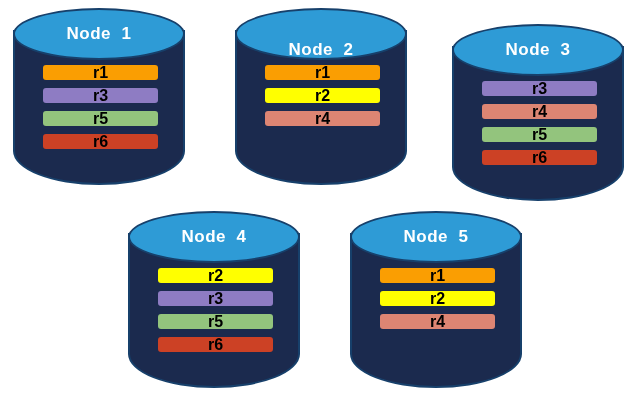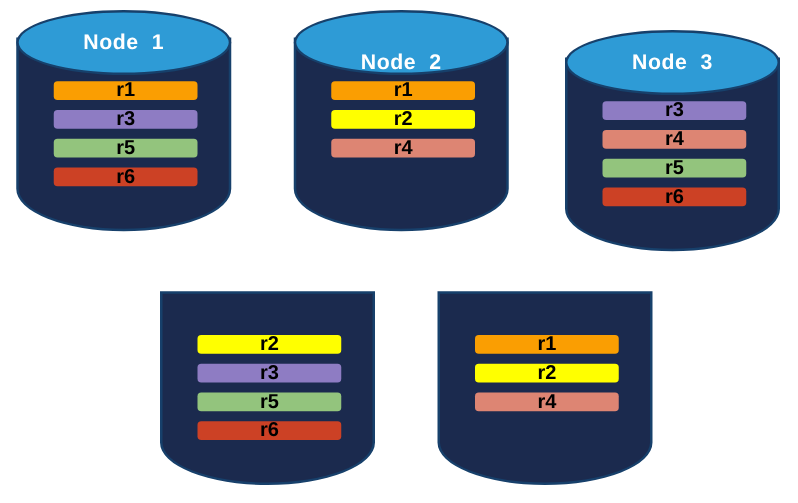--- a/index.html
+++ b/index.html
@@ -146,37 +146,43 @@
         <div class="replica-bar" style="background: rgb(147, 196, 125);">
           <span class="replica-label" style="color: rgb(0, 0, 0);">r5</span>
         </div>
         <div class="replica-bar" style="background: rgb(204, 65, 37);">
           <span class="replica-label" style="color: rgb(0, 0, 0);">r6</span>
         </div>
       </div>
     </div>
     <div class="node" style="left: 128px; top: 211px;">
       <div class="cyl-body" style="background: rgb(27, 42, 78); border-color: rgb(23, 64, 107);"></div>
+      <div class="cyl-top" style="background: rgb(46, 155, 214); border-color: rgb(23, 64, 107);">
+        <div class="node-title" style="color: rgb(255, 255, 255);">Node  4</div>
+      </div>
       <div class="replicas">
         <div class="replica-bar" style="background: rgb(255, 255, 0);">
           <span class="replica-label" style="color: rgb(0, 0, 0);">r2</span>
         </div>
         <div class="replica-bar" style="background: rgb(142, 124, 195);">
           <span class="replica-label" style="color: rgb(0, 0, 0);">r3</span>
         </div>
         <div class="replica-bar" style="background: rgb(147, 196, 125);">
           <span class="replica-label" style="color: rgb(0, 0, 0);">r5</span>
         </div>
         <div class="replica-bar" style="background: rgb(204, 65, 37);">
           <span class="replica-label" style="color: rgb(0, 0, 0);">r6</span>
         </div>
       </div>
     </div>
     <div class="node" style="left: 350px; top: 211px;">
       <div class="cyl-body" style="background: rgb(27, 42, 78); border-color: rgb(23, 64, 107);"></div>
+      <div class="cyl-top" style="background: rgb(46, 155, 214); border-color: rgb(23, 64, 107);">
+        <div class="node-title" style="color: rgb(255, 255, 255);">Node  5</div>
+      </div>
       <div class="replicas">
         <div class="replica-bar" style="background: rgb(250, 158, 2);">
           <span class="replica-label" style="color: rgb(0, 0, 0);">r1</span>
         </div>
         <div class="replica-bar" style="background: rgb(255, 255, 0);">
           <span class="replica-label" style="color: rgb(0, 0, 0);">r2</span>
         </div>
         <div class="replica-bar" style="background: rgb(221, 133, 115);">
           <span class="replica-label" style="color: rgb(0, 0, 0);">r4</span>
         </div>

